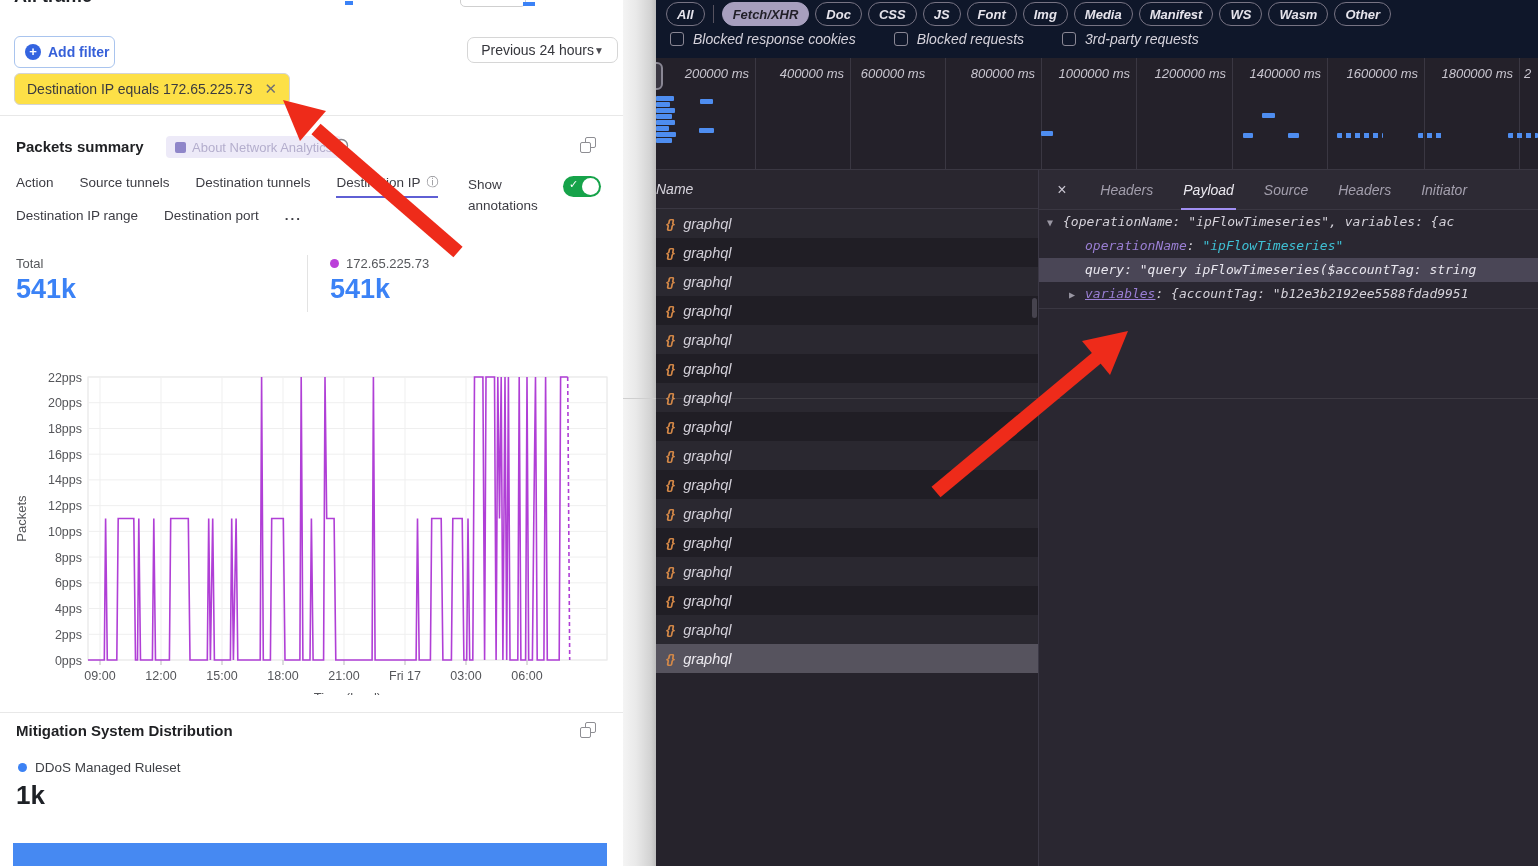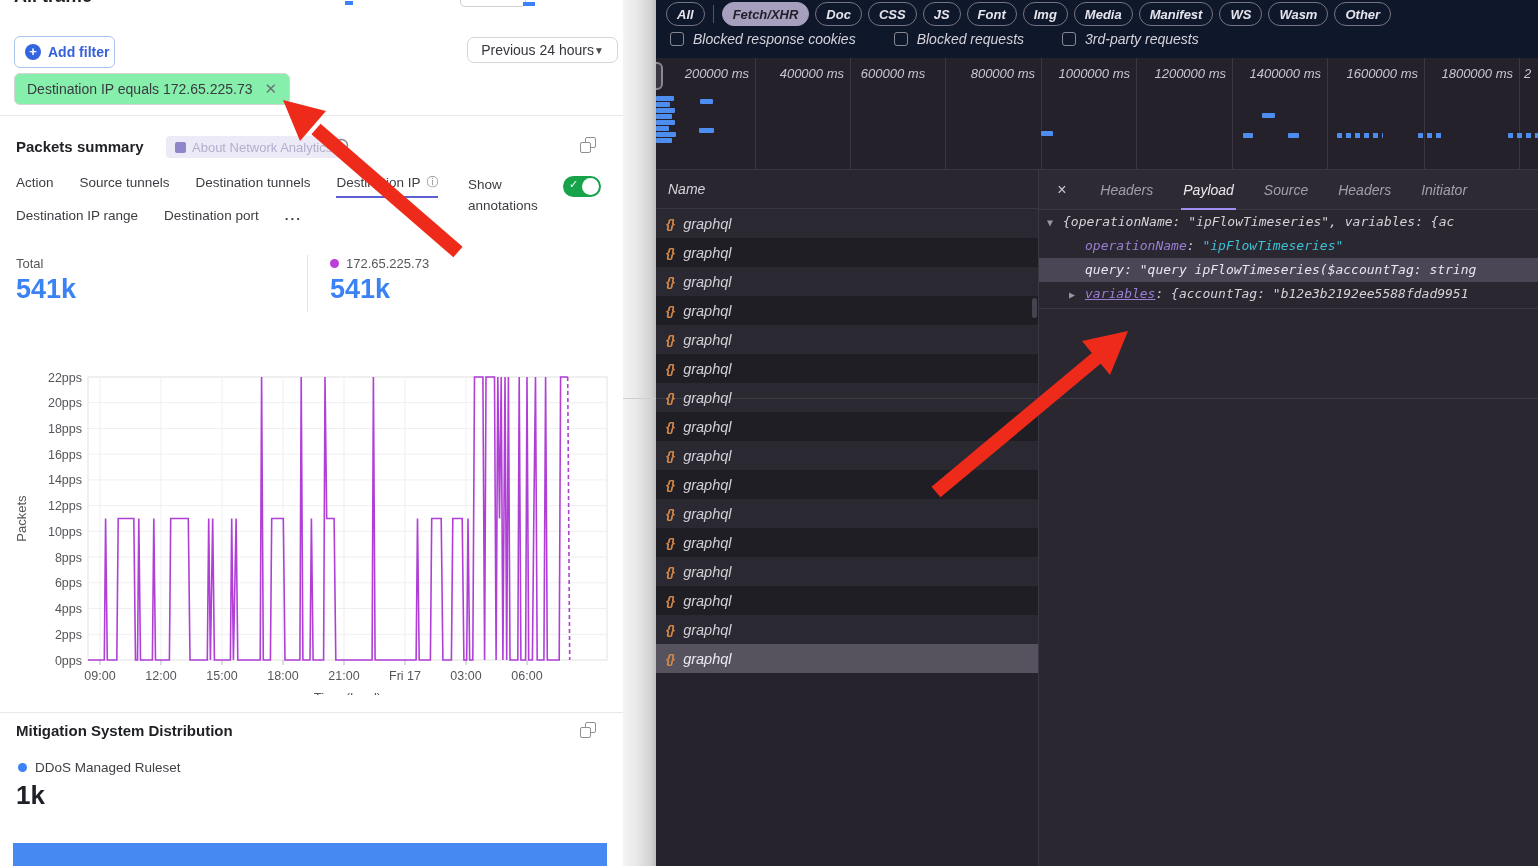--- a/index.html
+++ b/index.html
@@ -21,21 +21,21 @@
   .plus-circle { width:16px; height:16px; border-radius:50%; background:#3464e0; color:#fff; font-size:13px;
     line-height:16px; text-align:center; font-weight:bold; }
   .btn-addfilter span.lbl { color:#3660d9; font-size:14px; font-weight:bold; }
 
   .btn-range { position:absolute; left:457px; top:37px; width:151px; height:26px; border:1px solid #d6d6d6;
     border-radius:7px; background:#fff; display:flex; align-items:center; justify-content:center; gap:0;
     font-size:14px; color:#35363c; cursor:pointer;margin-left:10px; }
   .caret { font-size:10px; color:#4b4b50; }
 
   .filter-chip { position:absolute; left:14px; top:73px; height:32px; border:1px solid #d4d4d4; border-radius:6px;
-    background:#86efac; display:flex; align-items:center; gap:12px; padding:0 12px; font-size:14px; color:#3a3a40; }
+    background:#fde047; display:flex; align-items:center; gap:12px; padding:0 12px; font-size:14px; color:#3a3a40; }
   .chip-x { color:#6f6f74; font-size:15px; cursor:pointer; }
 
   .hr1 { position:absolute; left:0; top:115px; width:623px; height:1px; background:#e8e8e8; }
   .hr2 { position:absolute; left:0; top:712px; width:623px; height:1px; background:#e8e8e8; }
 
   .sec-title { position:absolute; font-size:15px; font-weight:bold; color:#1f2023; }
   .badge { position:absolute; left:166px; top:136px; height:22px; background:#edeaf8; border-radius:4px;
     display:flex; align-items:center; gap:6px; padding:0 9px; }
   .badge-icon { width:11px; height:11px; background:#8f86c9; border-radius:2px; }
   .badge-txt { font-size:13px; color:#b4aecd; }
@@ -78,21 +78,21 @@
   .chk .box { width:14px; height:14px; border:1.6px solid #8a8794; border-radius:3px; }
 
   #ruler { position:absolute; left:0; top:58px; width:882px; height:112px; border-bottom:1px solid #3a3742; background:#24212a; overflow:hidden; }
   .grid-v { position:absolute; top:0; bottom:0; width:1px; background:#3a3742; }
   .ruler-lbl { position:absolute; top:8px; width:92px; text-align:right; font-size:13px; color:#c9c6d0; white-space:nowrap; }
   .mark { position:absolute; height:5px; background:#4e8df0; border-radius:1px; }
   .mark.dotted { background:repeating-linear-gradient(to right,#4e8df0 0 5px,transparent 5px 9px); }
   .ruler-handle { position:absolute; left:-5px; top:4px; width:12px; height:28px; border:2px solid #8a8794; border-radius:7px; background:#3a3742;}
 
   #name-col { position:absolute; left:0; top:170px; width:382px; height:696px; background:#26232c; }
-  #name-header { height:39px; border-bottom:1px solid #3a3742; display:flex; align-items:center; padding-left:12px;
+  #name-header { height:39px; border-bottom:1px solid #3a3742; display:flex; align-items:center; 
     font-size:14px; color:#d6d3dc; background:#29262f; }
   .req-row { height:29px; display:flex; align-items:center; gap:9px; padding-left:10px; font-size:14.5px; color:#d3d0d9; cursor:pointer; }
   .req-row.odd { background:#201e25; }
   .req-row.even { background:#2a2830; }
   .req-row.selected { background:#56535e; color:#eceaf0; }
   .req-ic { color:#d58948; font-weight:bold; font-size:13px; letter-spacing:-1px; }
   .list-thumb { position:absolute; left:376px; top:128px; width:5px; height:20px; background:#46434e; border-radius:3px; }
 
   #detail { position:absolute; left:382px; top:170px; width:500px; height:696px; background:#2a2731; border-left:1px solid #3b3845; }
   #detail-tabs { height:40px; display:flex; align-items:center; gap:30px; padding-left:18px; border-bottom:1px solid #3a3742;

